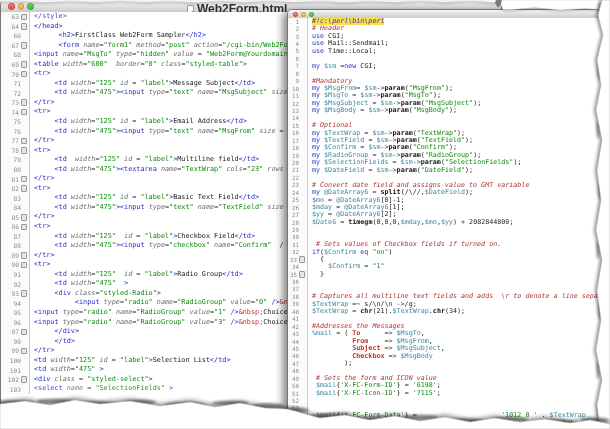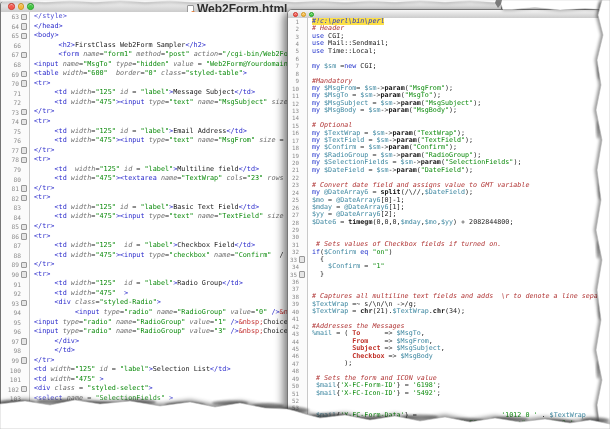--- a/index.html
+++ b/index.html
@@ -93,27 +93,20 @@
       </div>
       <div class="row">
         <div class="gut">
           <span class="num">64</span>
           <span class="fold on"></span>
         </div>
         <div class="code"><span class="seg-t">&lt;/head&gt;</span></div>
       </div>
       <div class="row">
         <div class="gut">
-          <span class="num">65</span>
-          <span class="fold on"></span>
-        </div>
-        <div class="code"><span class="seg-t">&lt;body&gt;</span></div>
-      </div>
-      <div class="row">
-        <div class="gut">
           <span class="num">66</span>
           <span class="fold"></span>
         </div>
         <div class="code"><span class="seg-p">      </span><span class="seg-t">&lt;h2&gt;</span><span class="seg-p">FirstClass Web2Form Sampler</span><span class="seg-t">&lt;/h2&gt;</span></div>
       </div>
       <div class="row">
         <div class="gut">
           <span class="num">67</span>
           <span class="fold on"></span>
         </div>
@@ -735,21 +728,21 @@
           <span class="num">50</span>
           <span class="fold"></span>
         </div>
         <div class="code"><span class="seg-p"> </span><span class="seg-v">$mail</span><span class="seg-p">{</span><span class="seg-s">'X-FC-Form-ID'</span><span class="seg-p">} = </span><span class="seg-s">'6198'</span><span class="seg-p">;</span></div>
       </div>
       <div class="row">
         <div class="gut">
           <span class="num">51</span>
           <span class="fold"></span>
         </div>
-        <div class="code"><span class="seg-p"> </span><span class="seg-v">$mail</span><span class="seg-p">{</span><span class="seg-s">'X-FC-Icon-ID'</span><span class="seg-p">} = </span><span class="seg-s">'5492'</span><span class="seg-p">;</span></div>
+        <div class="code"><span class="seg-p"> </span><span class="seg-v">$mail</span><span class="seg-p">{</span><span class="seg-s">'X-FC-Icon-ID'</span><span class="seg-p">} = </span><span class="seg-s">'7115'</span><span class="seg-p">;</span></div>
       </div>
       <div class="row">
         <div class="gut">
           <span class="num">52</span>
           <span class="fold"></span>
         </div>
         <div class="code"></div>
       </div>
       <div class="row">
         <div class="gut">

